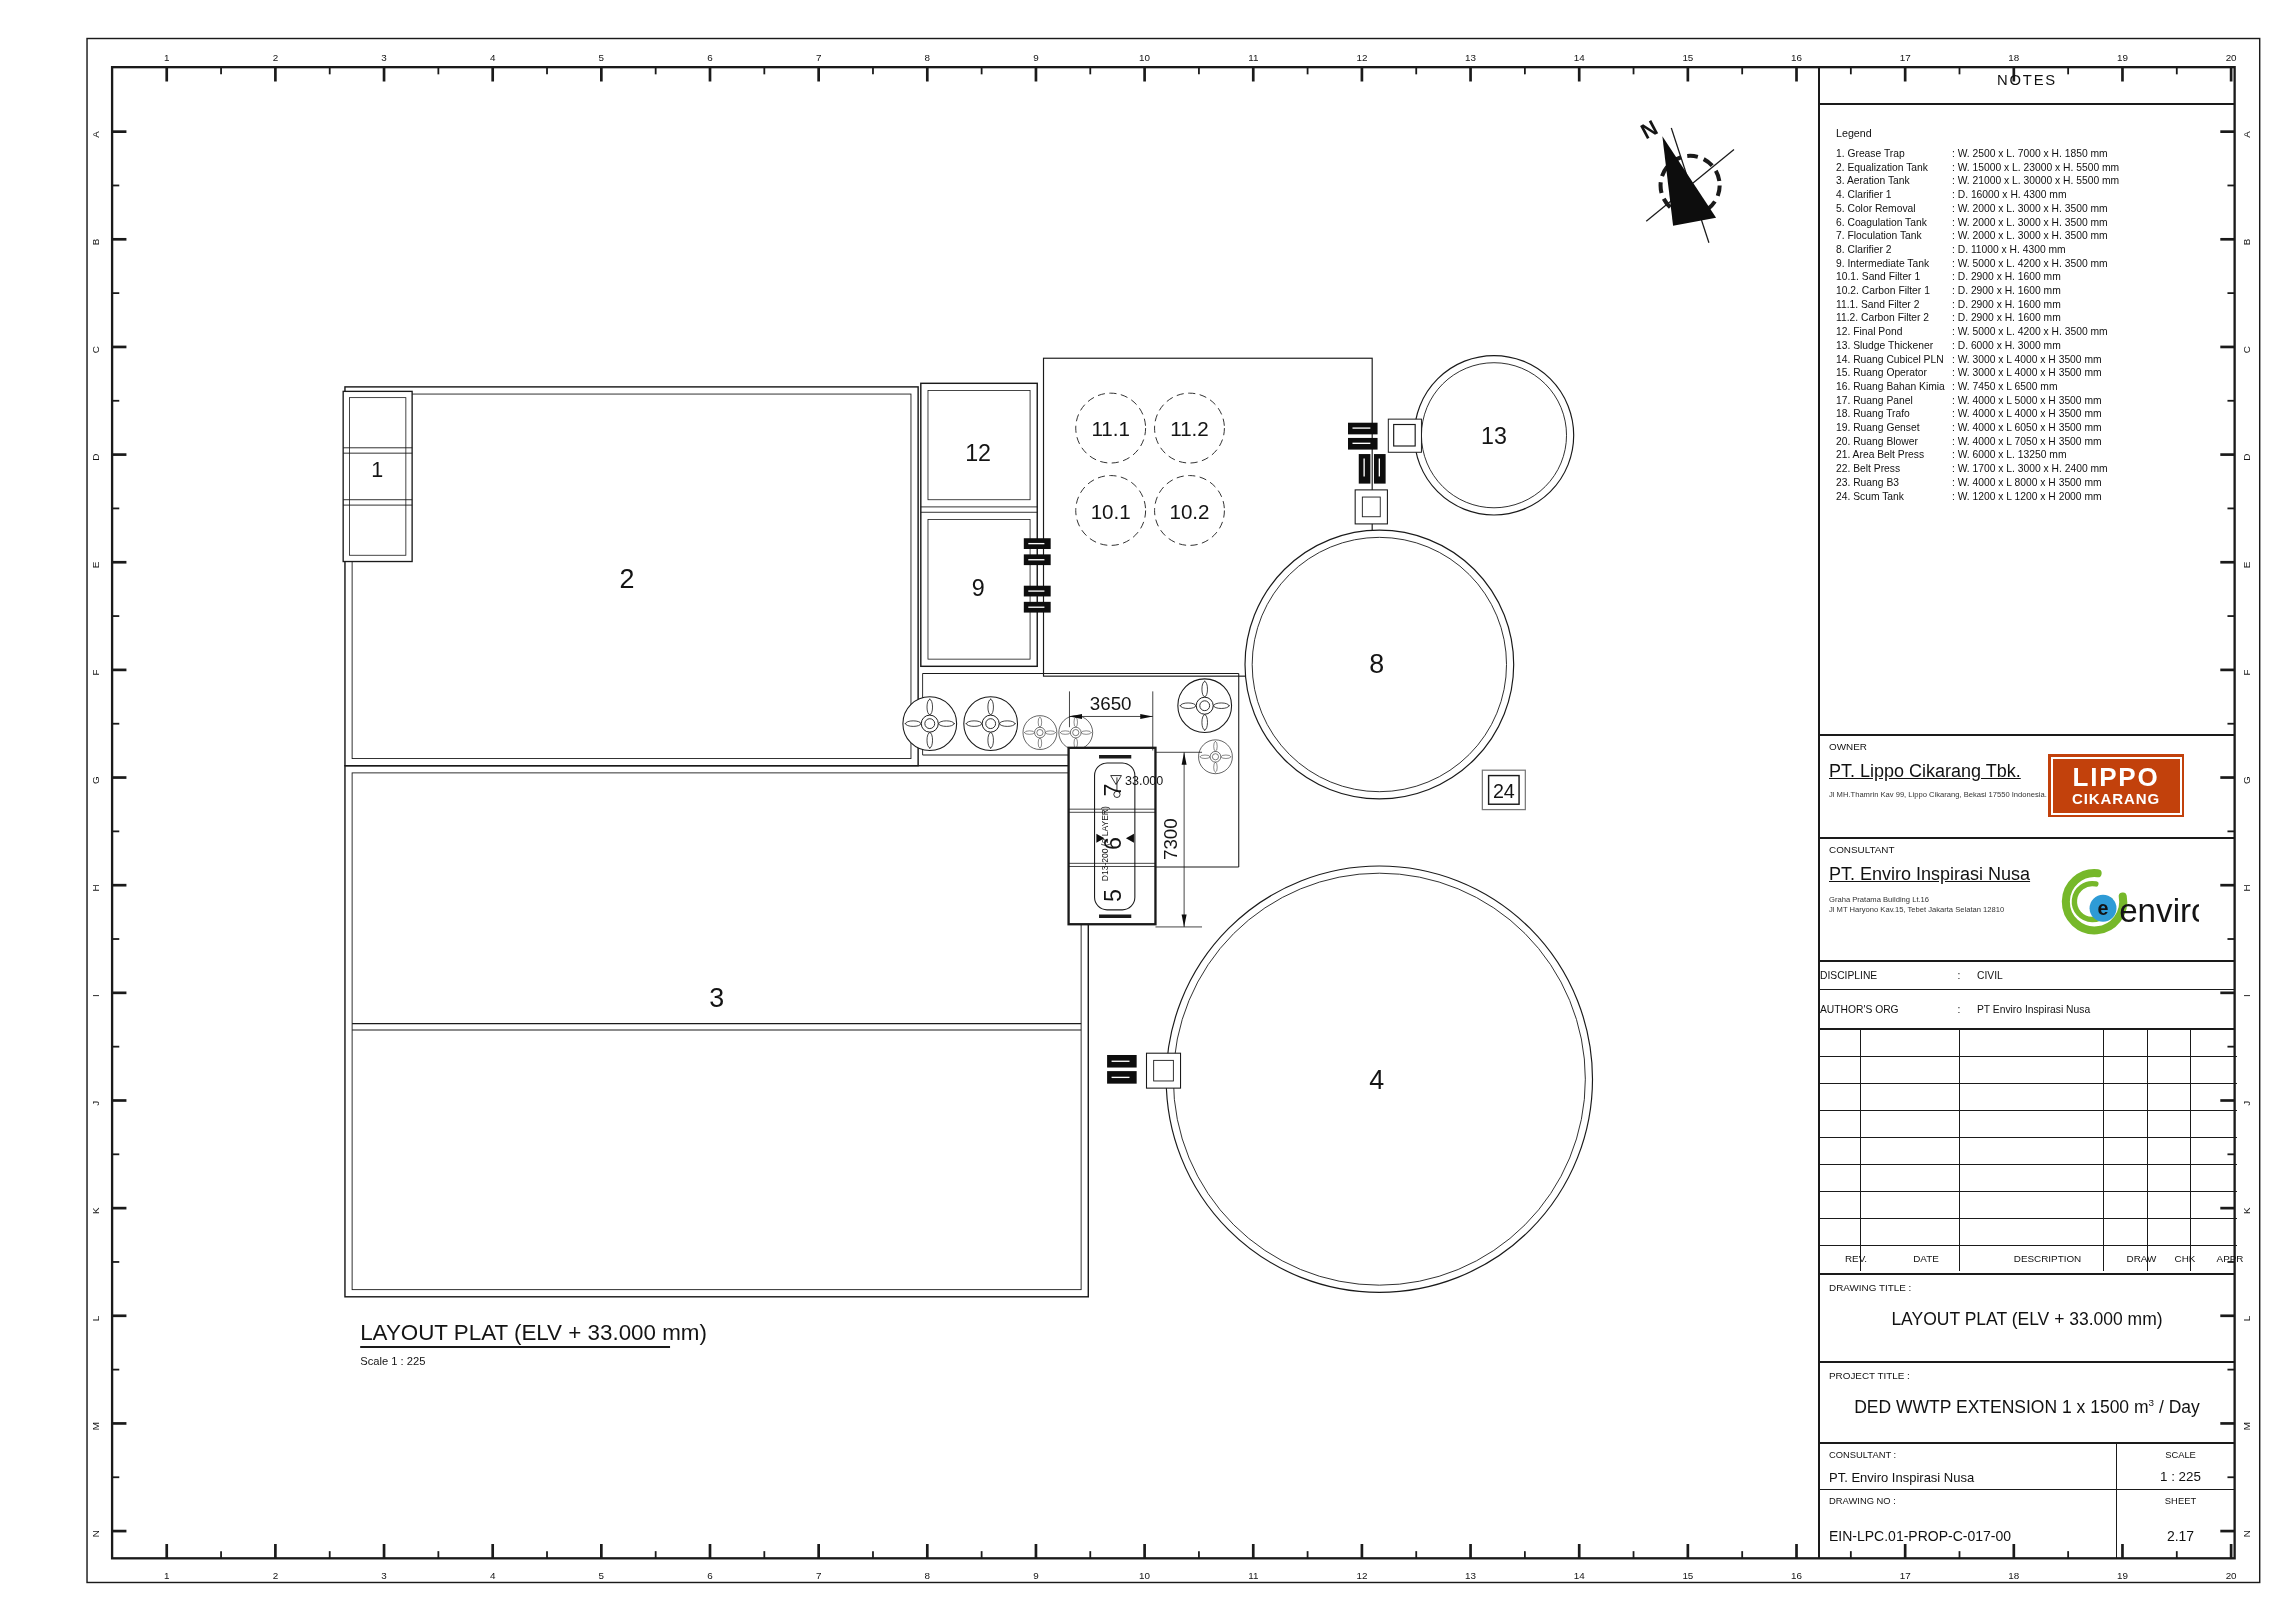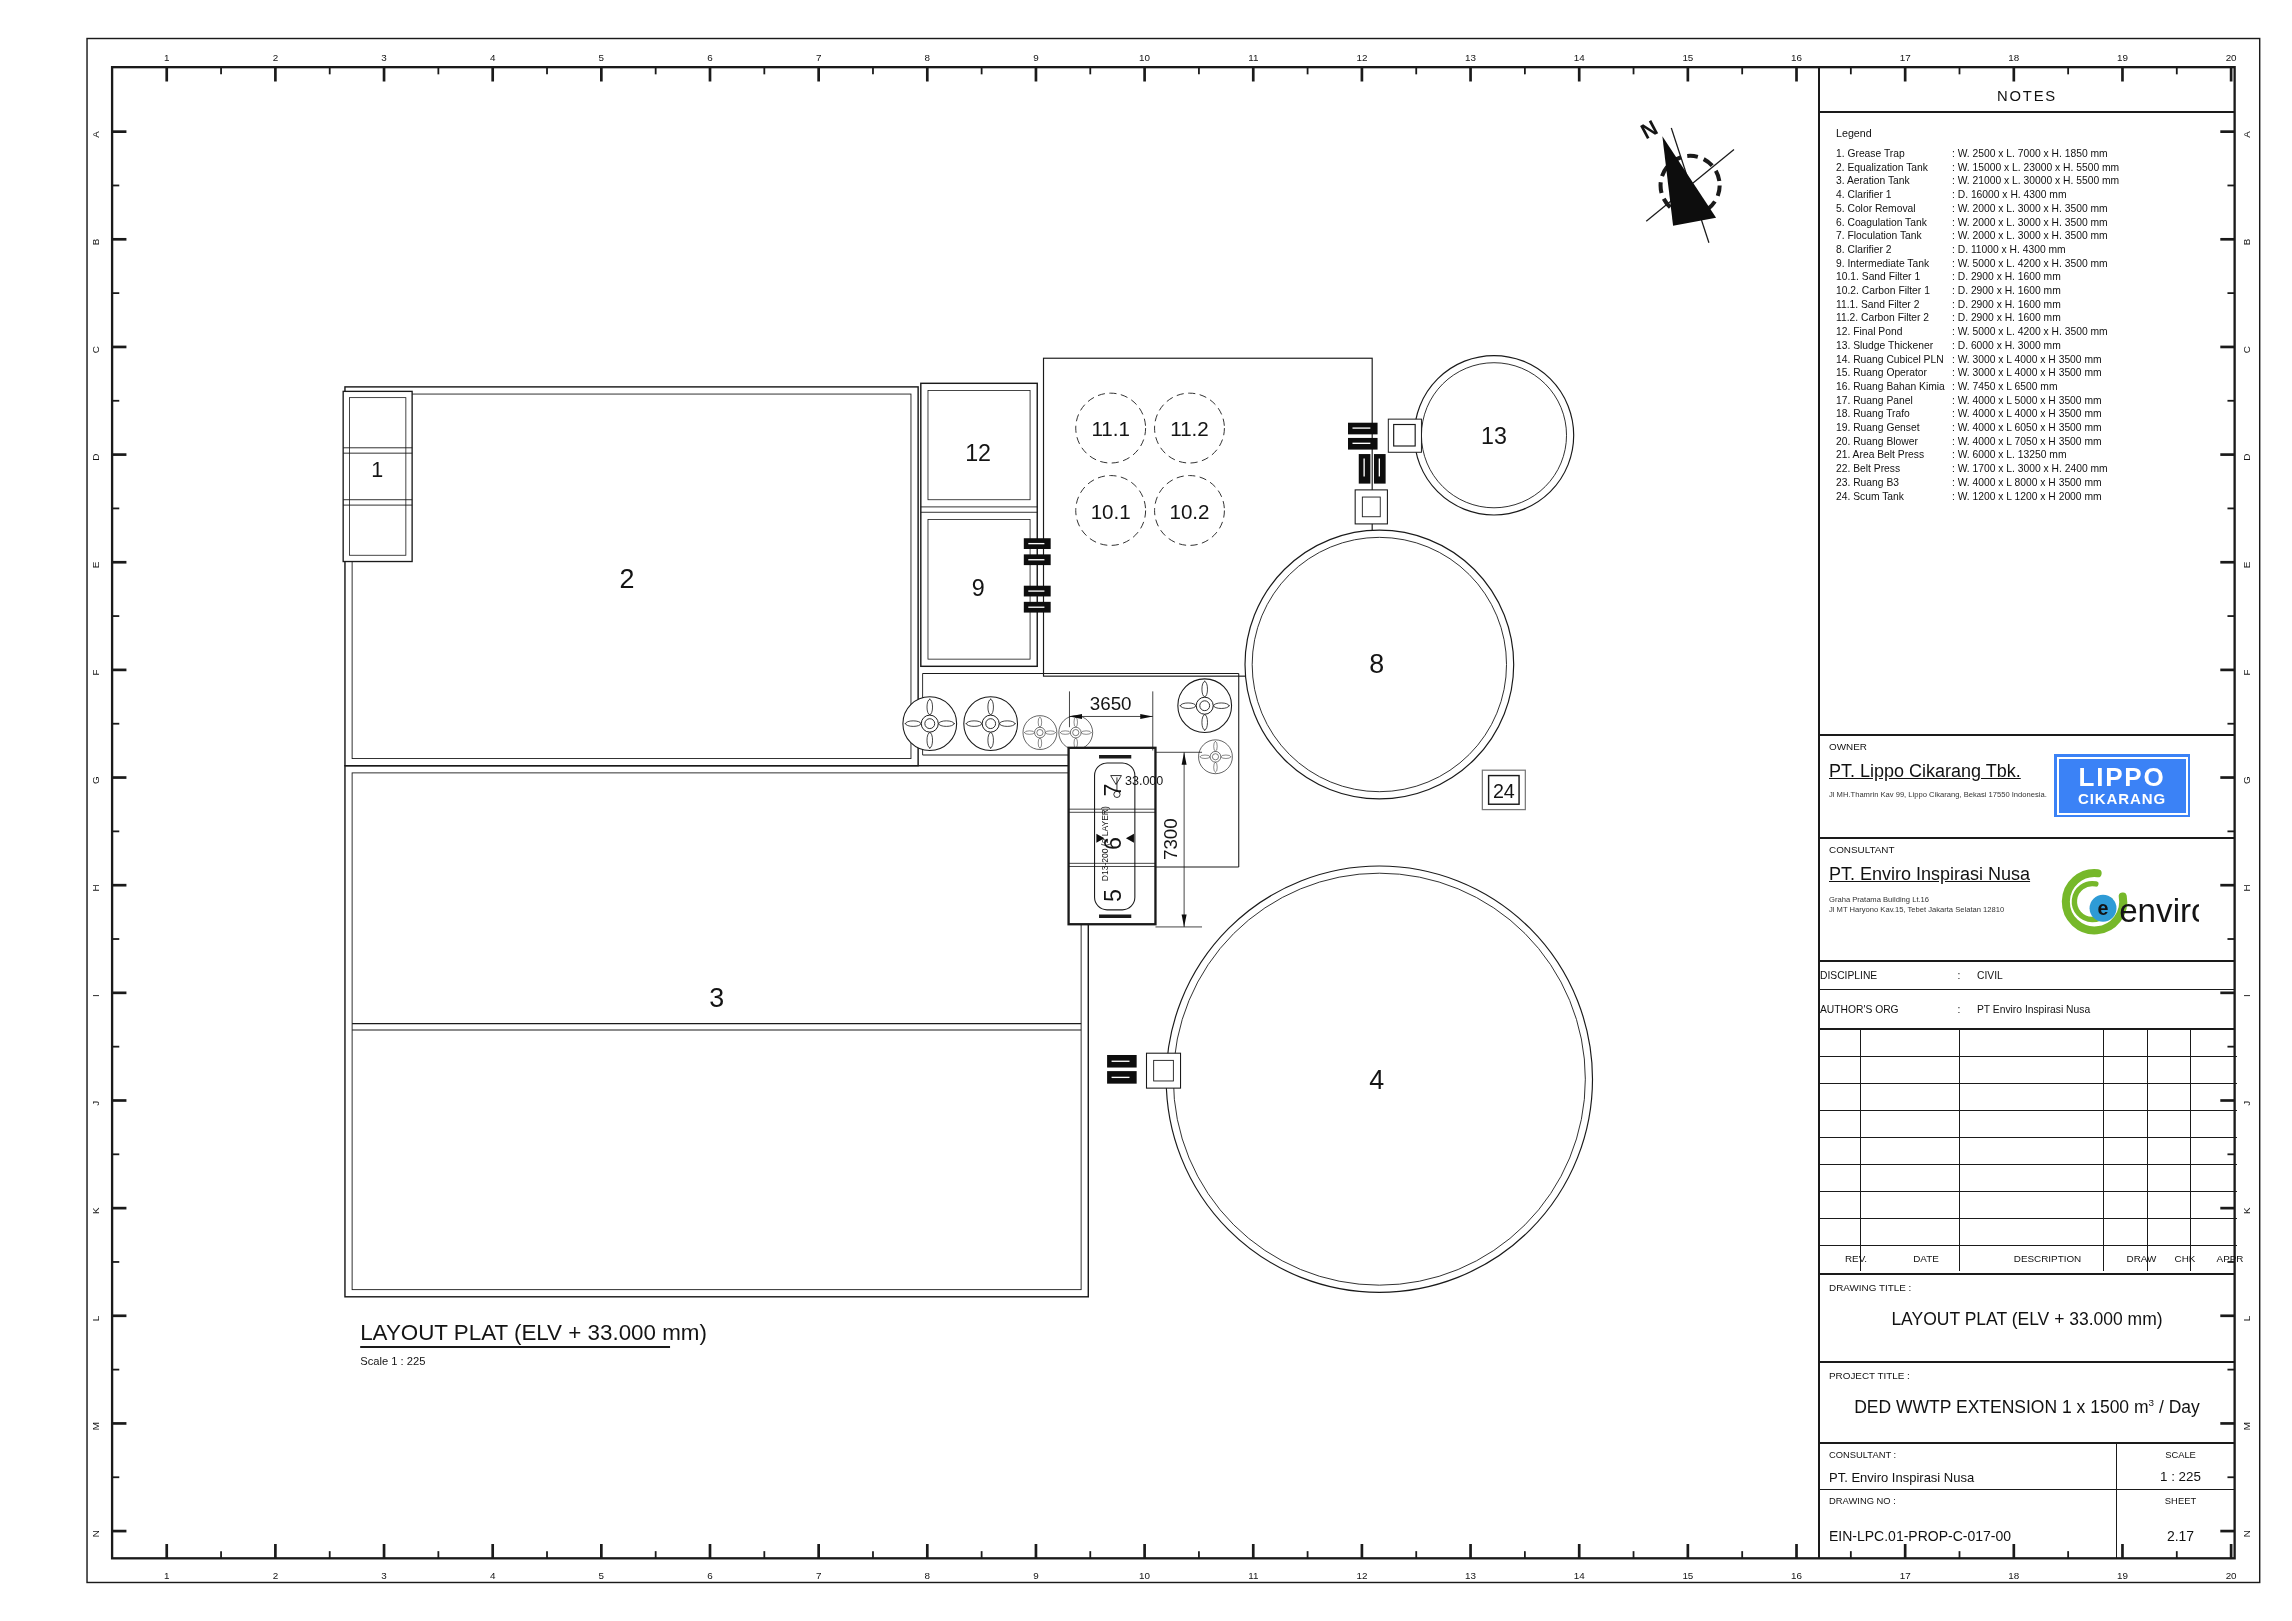--- a/index.html
+++ b/index.html
@@ -6,34 +6,34 @@
   #sheet{position:relative;width:2293px;height:1621px;background:#fff;overflow:hidden;
          font-family:"Liberation Sans",sans-serif;color:#111;}
   svg text{font-family:"Liberation Sans",sans-serif;fill:#141414;}
   .ln{stroke:#1a1a1a;fill:none;}
   .wf{fill:#ffffff;}
   .blk{fill:#0d0d0d;stroke:none;}
   
   #titleblock{position:absolute;left:1818px;top:67px;width:416px;height:1491px;
               border-left:2.1px solid #1a1a1a;box-sizing:border-box;}
   .tb-sec{position:absolute;left:0;right:0;box-sizing:border-box;}
-  #notes-h{top:13px;height:33px;border-bottom:2px solid #1a1a1a;display:flex;
-           align-items:center;justify-content:center;font-size:14.8px;letter-spacing:1.8px;}
+  #notes-h{top:5px;height:33px;border-bottom:2px solid #1a1a1a;display:flex;
+           align-items:flex-start;justify-content:center;font-size:14.8px;letter-spacing:1.8px;}
   #legend-sec{top:33px;height:634px;}
   .legend-title{position:absolute;left:16px;top:27px;font-size:10.7px;}
   #legend-rows{position:absolute;left:16px;top:47px;}
   .leg-row{display:flex;line-height:13.7px;font-size:10.3px;white-space:nowrap;}
   .leg-name{width:116px;}
   #owner-sec{top:667px;height:89px;border-top:2px solid #1a1a1a;}
   #consultant-sec{top:770px;height:123px;border-top:2px solid #1a1a1a;}
   .sec-label{position:absolute;left:9px;top:5.4px;font-size:9.9px;}
   .company{position:absolute;left:9px;top:25px;font-size:18px;text-decoration:underline;white-space:nowrap;}
   .addr{position:absolute;left:9px;font-size:7.6px;color:#333;white-space:nowrap;}
-  #lippo-logo{position:absolute;left:228px;top:18px;width:136px;height:63px;background:#3b82f6;
-              display:flex;align-items:center;justify-content:center;margin-left:6px;}
+  #lippo-logo{position:absolute;left:228px;top:18px;width:136px;height:63px;background:#c2410c;
+              display:flex;align-items:center;justify-content:center;}
   #lippo-inner{border:2.2px solid #fff;width:127px;height:54px;display:flex;flex-direction:column;
                align-items:center;justify-content:center;}
   #lippo-line1{color:#fff;font-weight:bold;font-size:26px;line-height:26px;letter-spacing:1.8px;}
   #lippo-line2{color:#fff;font-weight:bold;font-size:15px;line-height:17px;letter-spacing:0.9px;}
   #enviro-logo{position:absolute;left:231px;top:18px;width:148px;height:97px;}
   #discipline-sec{top:893px;height:29.6px;border-top:2px solid #1a1a1a;display:flex;align-items:center;font-size:10.3px;}
   #authors-sec{top:922px;height:39px;border-top:1.4px solid #1a1a1a;display:flex;align-items:center;font-size:10.3px;}
   .kv-label{width:121px;padding-left:0;}
   .kv-sep{width:36px;text-align:center;}
   #revtable-sec{top:961px;height:245px;border-top:2px solid #1a1a1a;}

